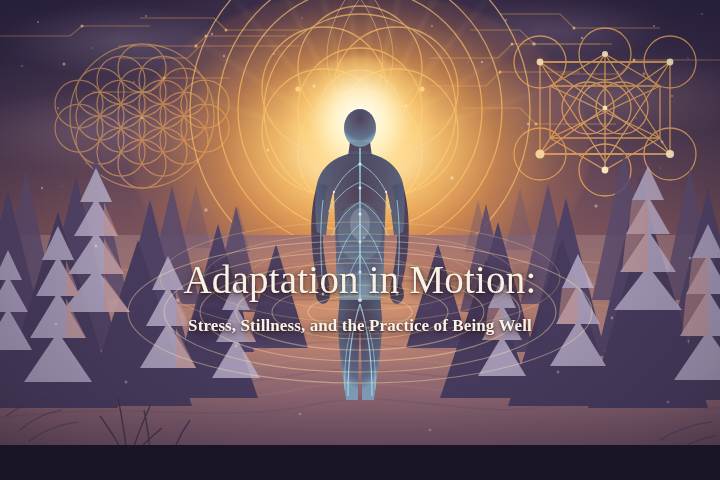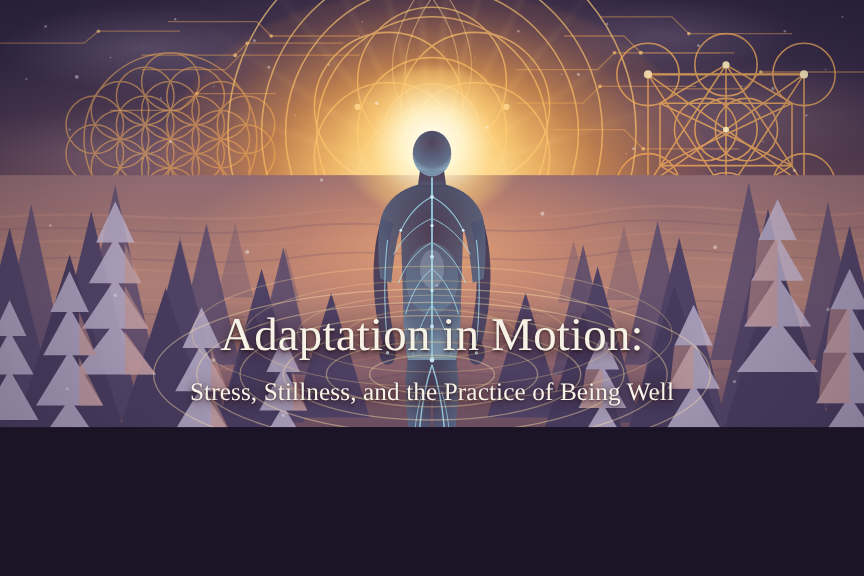--- a/index.html
+++ b/index.html
@@ -7,21 +7,21 @@
     padding: 0;
     background: #1a1426;
   }
   body {
     font-family: "Liberation Serif", serif;
   }
 
   .poster {
     position: relative;
     width: 720px;
-    height: 356px;
+    height: 445px;
     overflow: hidden;
     background: #2a2038;
   }
 
   
   .sky {
     position: absolute;
     inset: 0;
     background:
       radial-gradient(ellipse 260px 200px at 360px 150px,
@@ -215,28 +215,29 @@
     line-height: 41px;
     color: #f7f2e6;
     letter-spacing: 0.2px;
     text-shadow:
       0 2px 7px rgba(52,26,30,0.72),
       0 0 22px rgba(70,36,36,0.48),
       0 1px 2px rgba(40,20,26,0.60);
   }
   .subtitle {
     margin-top: 9px;
-    font-size: 21px;
+    font-size: 17px;
     line-height: 30px;
     color: #f8f4ea;
     letter-spacing: 0.1px;
     text-shadow:
       0 2px 6px rgba(52,26,30,0.70),
       0 0 18px rgba(70,36,36,0.44),
       0 1px 2px rgba(40,20,26,0.58);
+    font-weight: bold;
   }
 </style>
 </head>
 <body>
 
 <div class="poster">
 
   <div class="sky"></div>
   <div class="nebula"></div>
 

